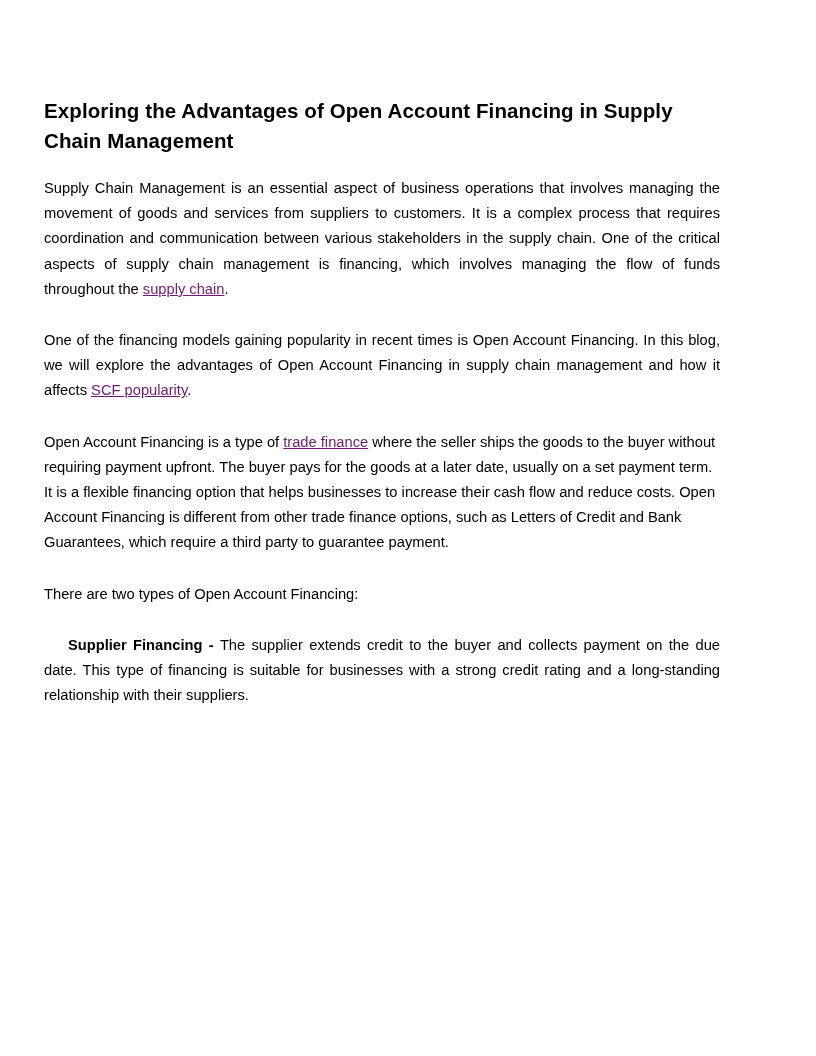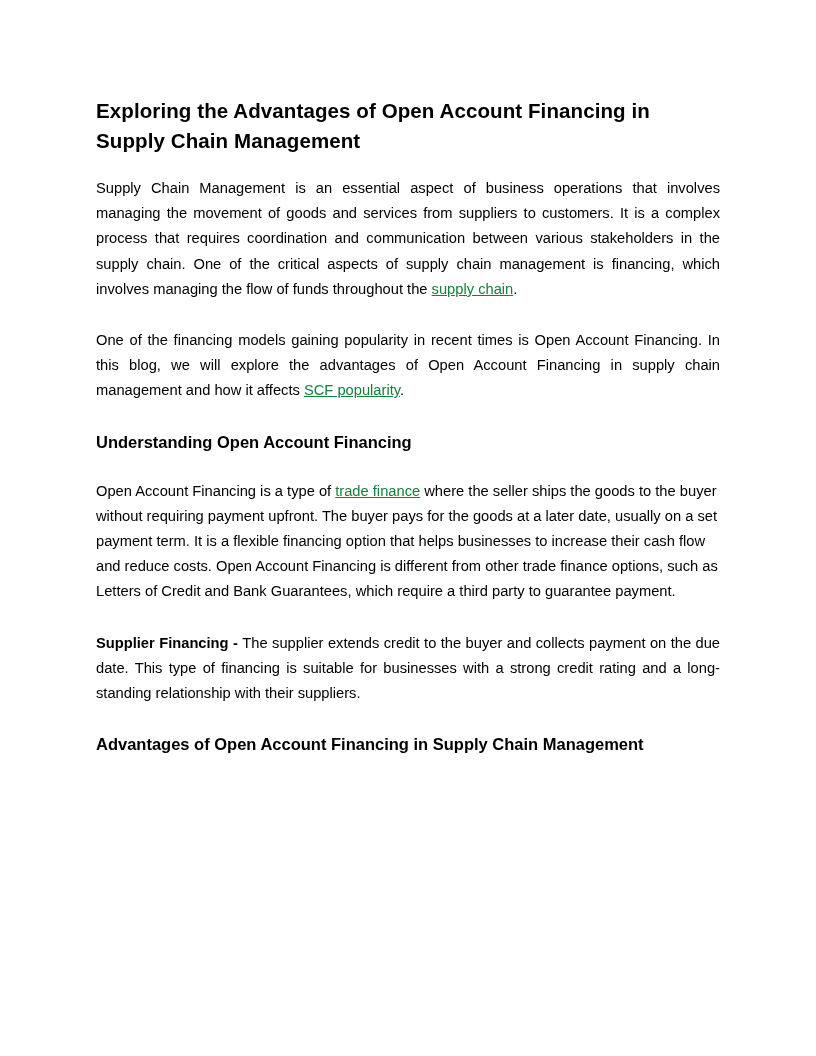--- a/index.html
+++ b/index.html
@@ -11,21 +11,21 @@
     width: 816px;
     height: 1056px;
     font-family: "Liberation Sans", "DejaVu Sans", sans-serif;
     color: #000000;
     -webkit-font-smoothing: antialiased;
   }
   .page {
     width: 816px;
     height: 1056px;
     box-sizing: border-box;
-    padding: 96px 96px 60px 96px;
+    padding: 96px 96px 60px 44px;
     background: #ffffff;
     overflow: hidden;
   }
   h1.doc-title {
     font-size: 20.5px;
     line-height: 30px;
     font-weight: bold;
     margin: 0 0 20px 0;
     letter-spacing: 0.1px;
   }
@@ -38,42 +38,42 @@
   p.doc-p {
     font-size: 14.7px;
     line-height: 25.2px;
     margin: 0 0 26px 0;
   }
   p.justify {
     text-align: justify;
     text-justify: inter-word;
   }
   a.doc-link {
-    color: #15803d;
+    color: #701a75;
     text-decoration: underline;
     cursor: pointer;
   }
   b.run-bold {
     font-weight: bold;
+    margin-left: 24px;
   }
 </style>
 </head>
 <body>
 
 <div class="page">
 
   <h1 class="doc-title">Exploring the Advantages of Open Account Financing in Supply Chain Management</h1>
 
   <p class="doc-p justify"><span>Supply Chain Management is an essential aspect of business operations that involves managing the movement of goods and services from suppliers to customers. It is a complex process that requires coordination and communication between various stakeholders in the supply chain. One of the critical aspects of supply chain management is financing, which involves managing the flow of funds throughout the </span><a class="doc-link">supply chain</a><span>.</span></p>
 
   <p class="doc-p justify"><span>One of the financing models gaining popularity in recent times is Open Account Financing. In this blog, we will explore the advantages of Open Account Financing in supply chain management and how it affects </span><a class="doc-link">SCF popularity</a><span>.</span></p>
 
-  <h2 class="doc-h2">Understanding Open Account Financing</h2>
 
   <p class="doc-p"><span>Open Account Financing is a type of </span><a class="doc-link">trade finance</a><span> where the seller ships the goods to the buyer without requiring payment upfront. The buyer pays for the goods at a later date, usually on a set payment term. It is a flexible financing option that helps businesses to increase their cash flow and reduce costs. Open Account Financing is different from other trade finance options, such as Letters of Credit and Bank Guarantees, which require a third party to guarantee payment.</span></p>
 
+  <p class="doc-p">There are two types of Open Account Financing:</p>
 
   <p class="doc-p justify"><b class="run-bold">Supplier Financing - </b><span>The supplier extends credit to the buyer and collects payment on the due date. This type of financing is suitable for businesses with a strong credit rating and a long-standing relationship with their suppliers.</span></p>
 
 
-  <h2 class="doc-h2">Advantages of Open Account Financing in Supply Chain Management</h2>
 
 </div>
 
 </body></html>

